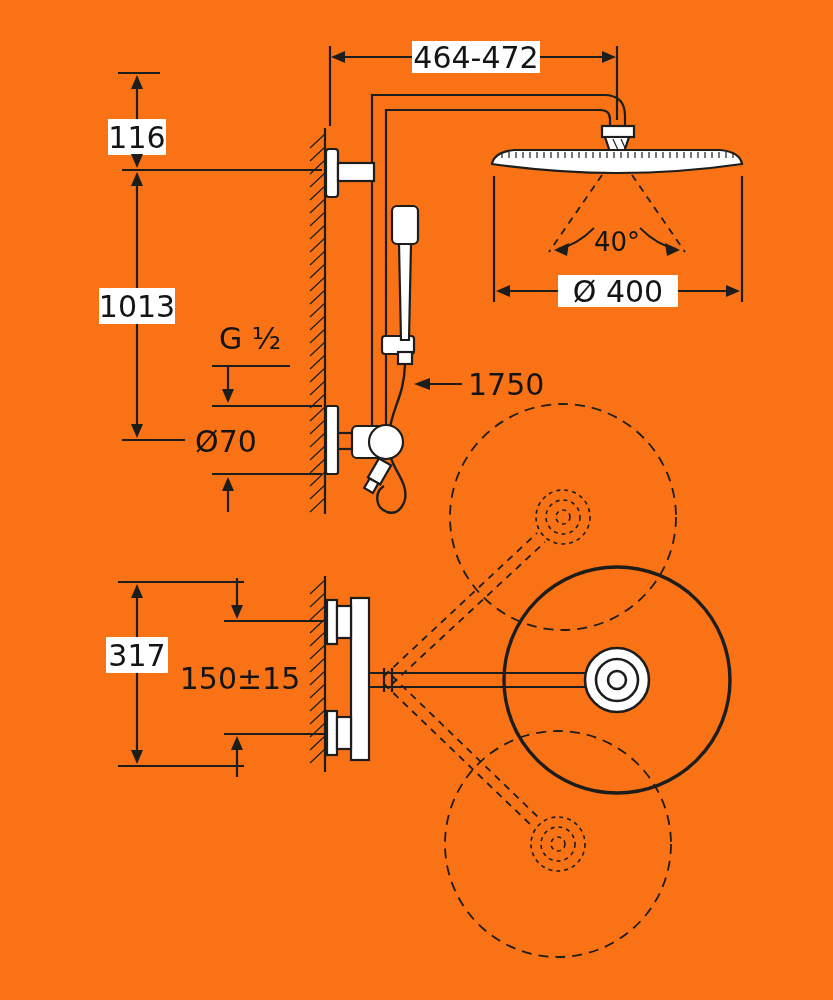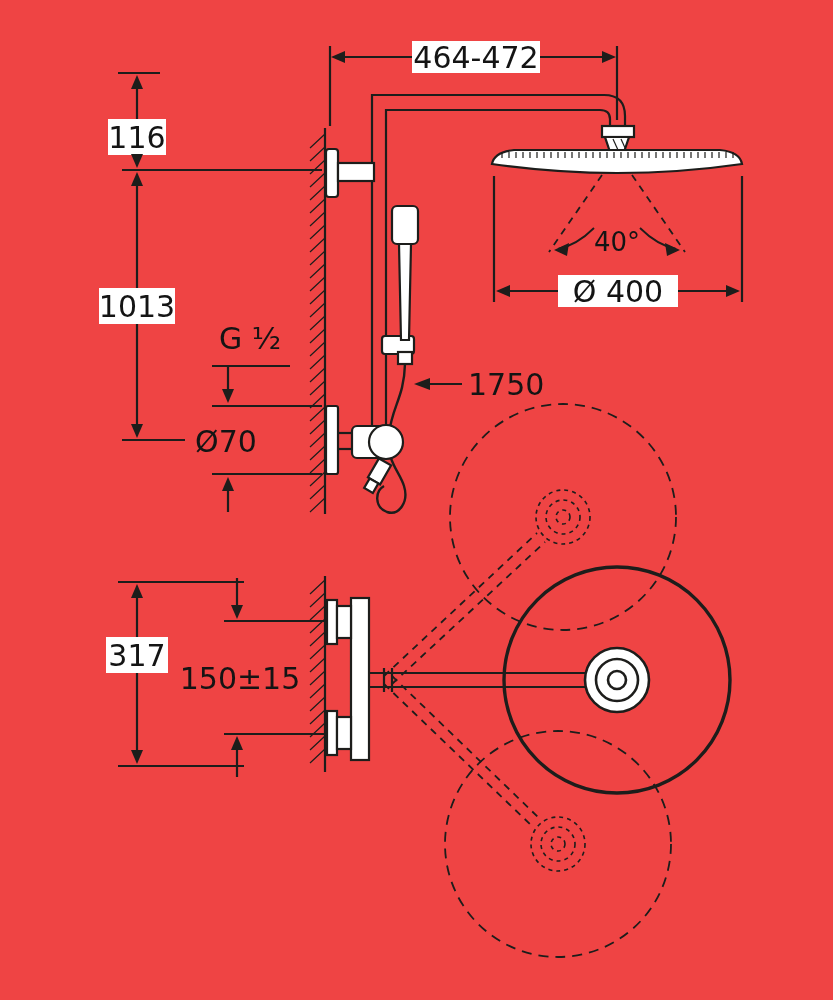--- a/index.html
+++ b/index.html
@@ -1,16 +1,16 @@
 <!DOCTYPE html>
 <html><head>
 <meta charset="utf-8">
 <style>
   html,body{margin:0;padding:0;background:#ffffff;}
-  #canvas{width:833px;height:1000px;background:#ef4444;position:relative;}
+  #canvas{width:833px;height:1000px;background:#f97316;position:relative;}
   svg{display:block}
   .ln{stroke:#1d1d1b;stroke-width:2.2;fill:none;stroke-linecap:butt}
   .w{fill:#ffffff;stroke:#1d1d1b;stroke-width:2.2}
   .thin{stroke:#1d1d1b;stroke-width:1.2;fill:none}
   .thick{stroke:#1d1d1b;stroke-width:3.4;fill:none}
   .mid{stroke:#1d1d1b;stroke-width:2.6;fill:none}
   .dash{stroke:#1d1d1b;stroke-width:1.8;fill:none;stroke-dasharray:10 7}
   .dashsm{stroke:#1d1d1b;stroke-width:1.6;fill:none;stroke-dasharray:4 4}
   .dashm{stroke:#1d1d1b;stroke-width:1.8;fill:none;stroke-dasharray:7 6}
   .ah{fill:#1d1d1b;stroke:none}

